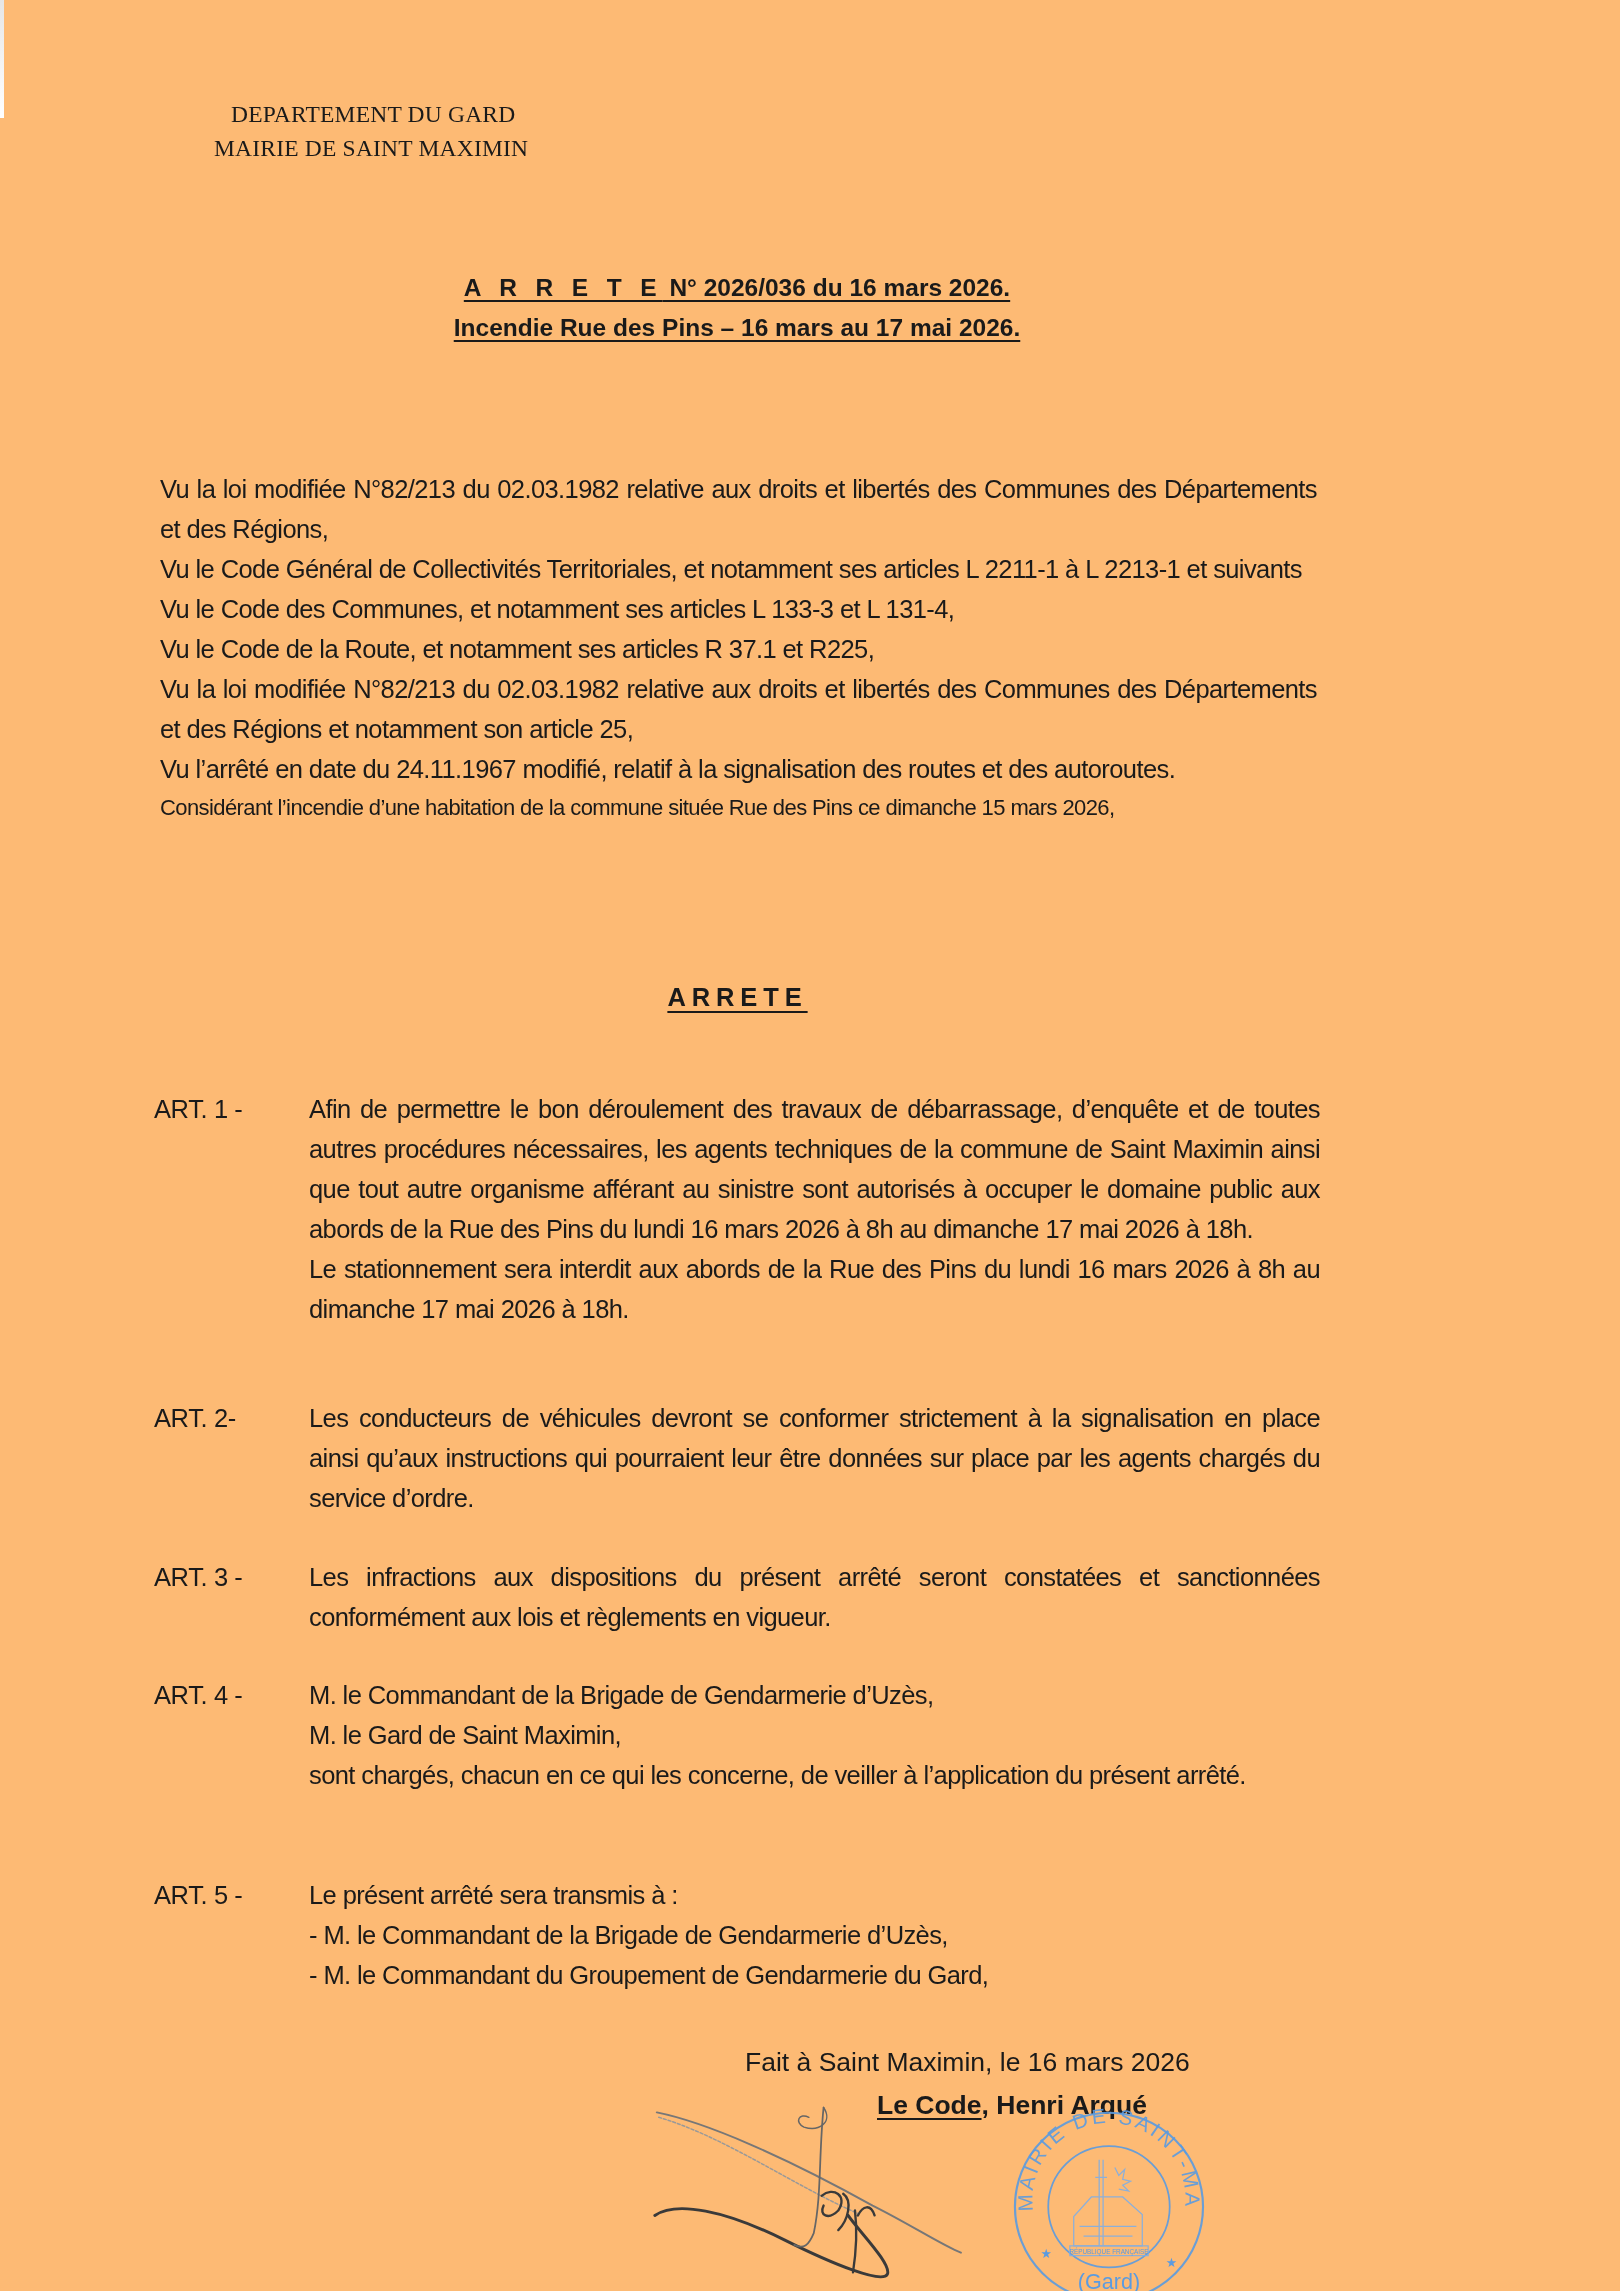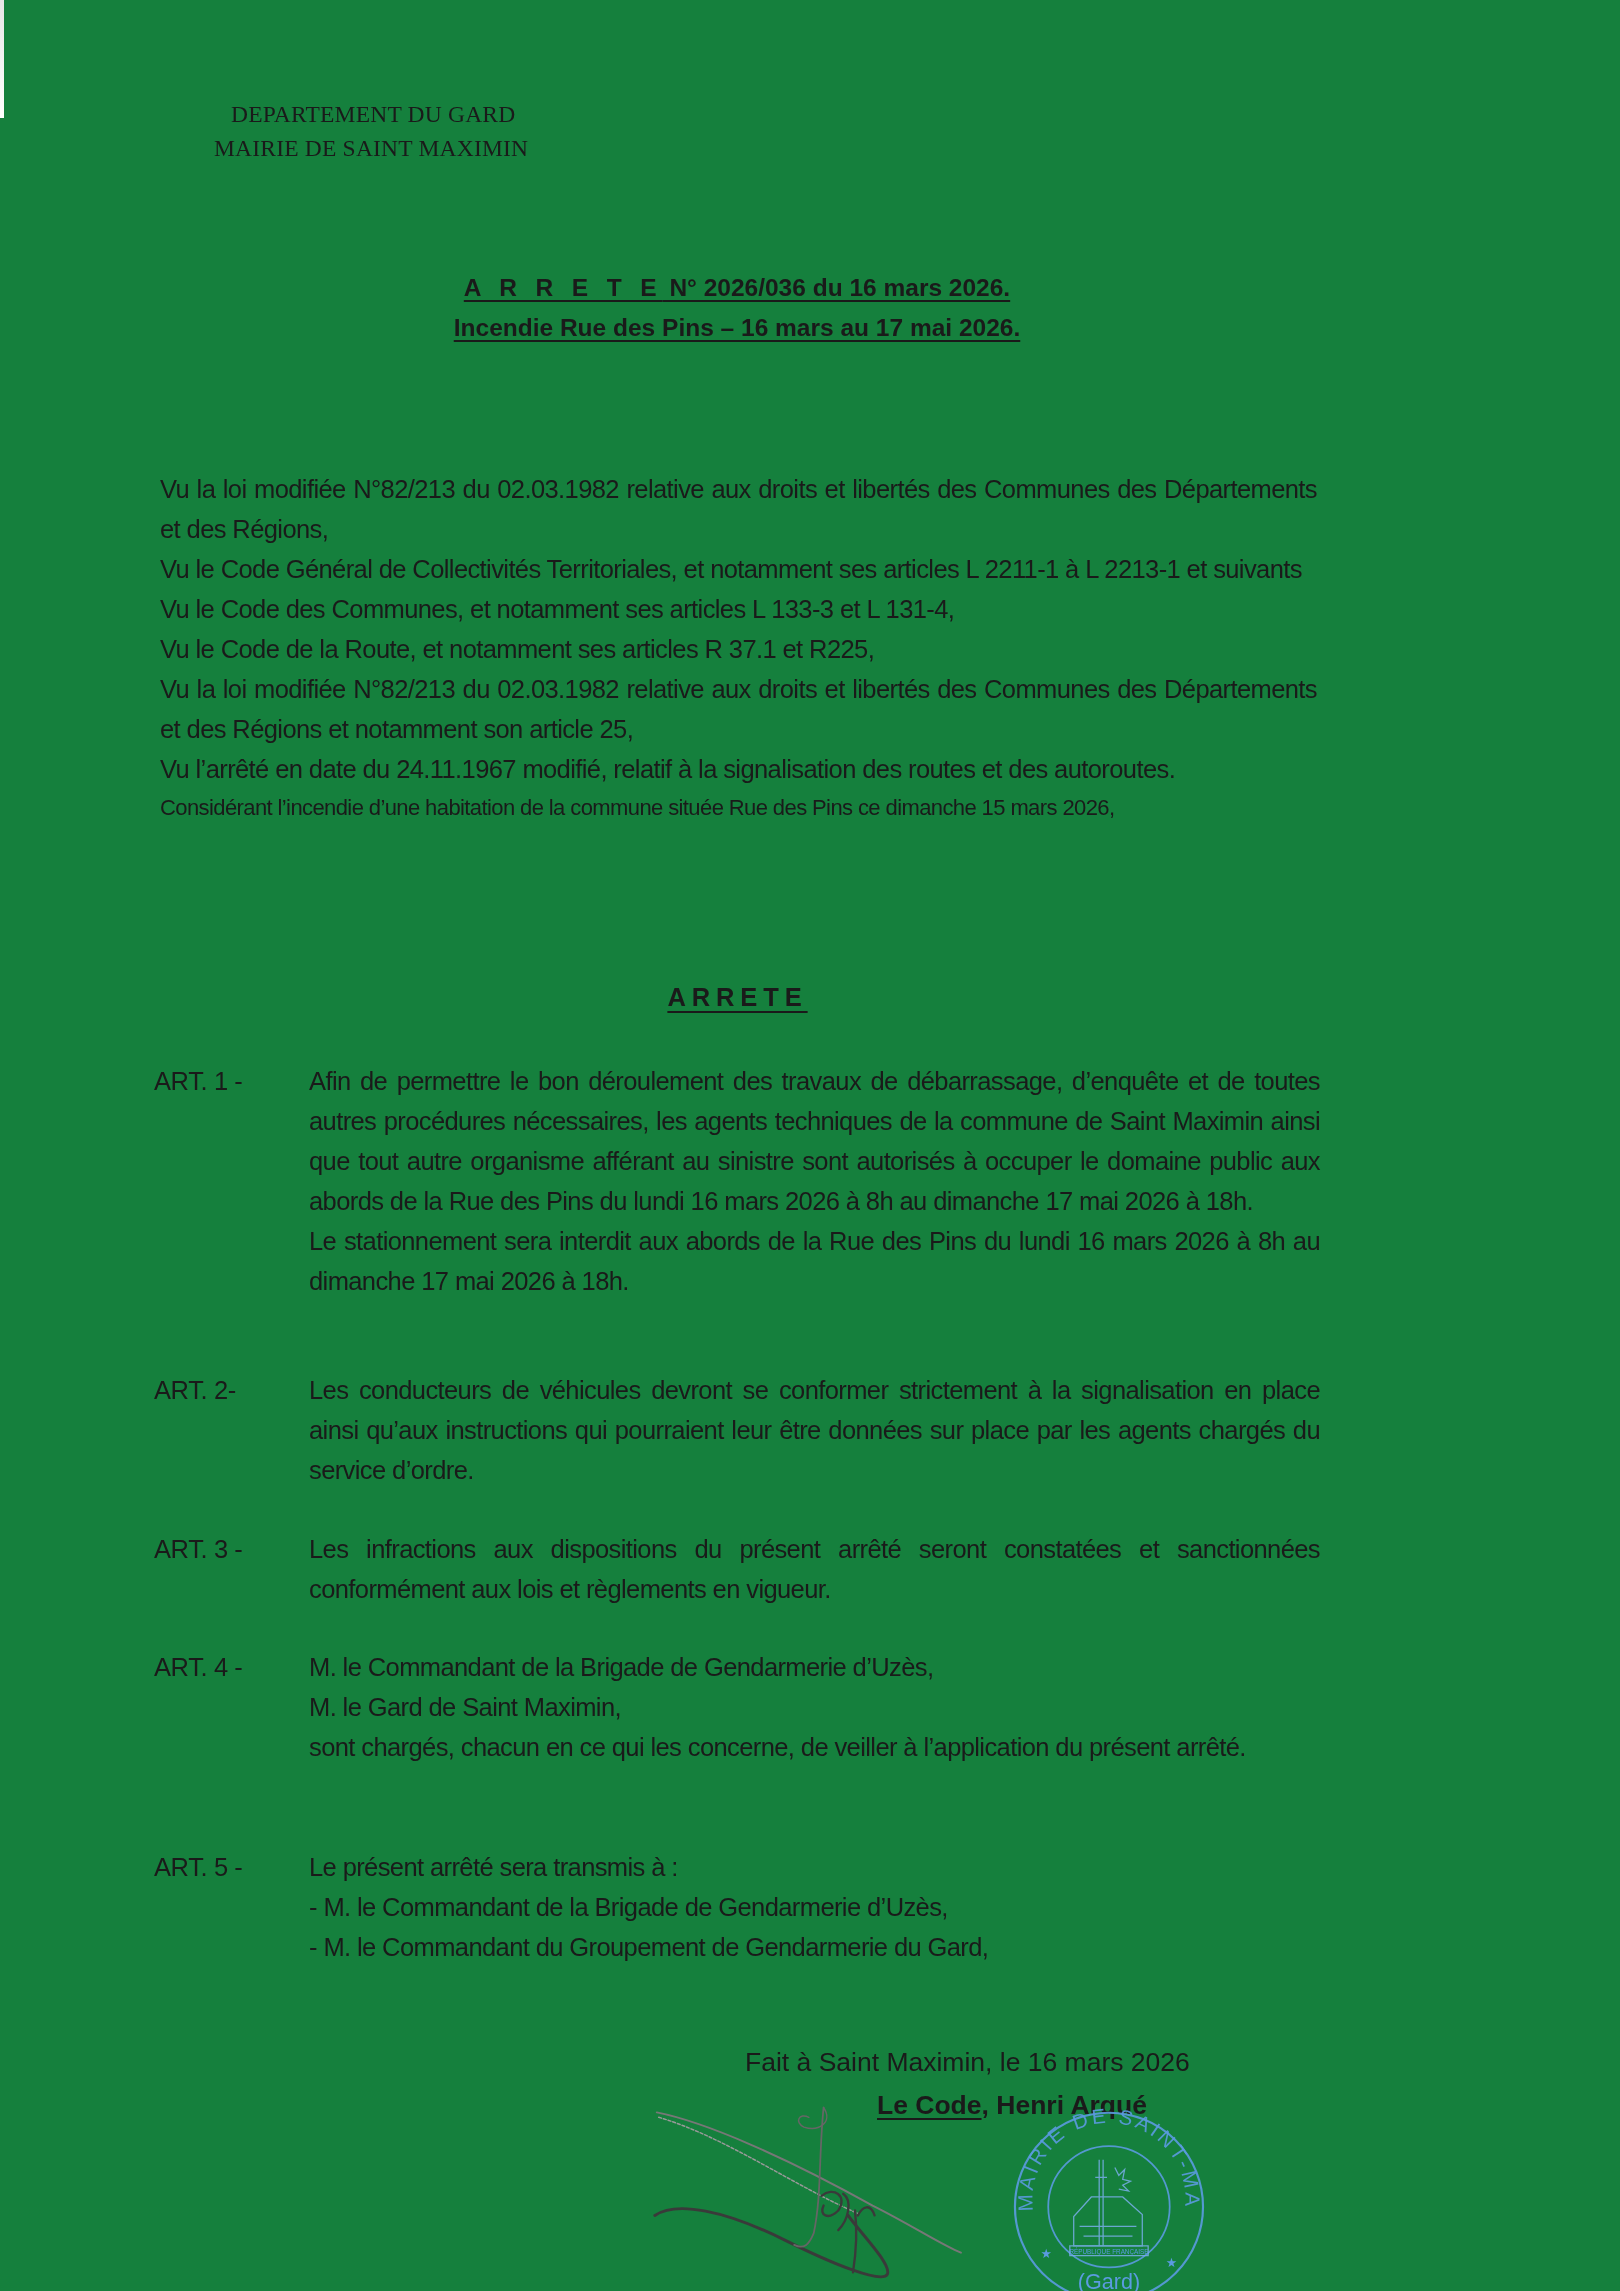--- a/index.html
+++ b/index.html
@@ -1,35 +1,35 @@
 <!DOCTYPE html>
 <html><head>
 <meta charset="utf-8">
 <style>
   html, body { margin: 0; padding: 0; background: #ffffff; }
   body { width: 1620px; height: 2292px; position: relative; overflow: hidden; color: #1a1a1a; }
-  .page { position: absolute; left: 0; top: 0; width: 1620px; height: 2292px; background: #15803d; }
+  .page { position: absolute; left: 0; top: 0; width: 1620px; height: 2292px; background: #fdba74; }
   .serif { font-family: "Liberation Serif", "DejaVu Serif", serif; }
   .sans { font-family: "Liberation Sans", "DejaVu Sans", sans-serif; }
   .abs { position: absolute; }
 
   .hdr { font-size: 23.5px; line-height: 34px; letter-spacing: 0.2px; }
 
   .title { left: 323px; width: 828px; text-align: center; font-weight: bold; font-size: 24.5px; text-decoration: underline; text-underline-offset: 3.9px; text-decoration-thickness: 2px; }
   .title .spaced { letter-spacing: 5.9px; }
 
   .body-text { font-size: 25.5px; line-height: 40px; letter-spacing: -0.6px; }
   .just { text-align: justify; text-align-last: left; }
 
   .para { left: 160px; width: 1157px; }
   .small { font-size: 22px; line-height: 37px; }
 
   .arrete-h { left: 627px; width: 221px; text-align: center; font-weight: bold; font-size: 25.5px; letter-spacing: 5.9px; text-decoration: underline; text-decoration-thickness: 2px; text-underline-offset: 4.9px; }
 
-  .art { left: 154px; width: 1166px; display: flex; }
+  .art { left: 154px; width: 1166px; display: flex; margin-top: 28px; }
   .art-label { width: 155px; flex: 0 0 155px; font-size: 25.5px; line-height: 40px; letter-spacing: -0.4px; }
   .art-body { flex: 1 1 auto; font-size: 25.5px; line-height: 40px; letter-spacing: -0.6px; }
   .art-body .line { display: block; }
 
   .sign1 { left: 745px; font-size: 26.5px; line-height: 35px; }
   .sign2 { left: 877px; font-size: 26.5px; line-height: 35px; font-weight: bold; }
   .sign2 .u { text-decoration: underline; text-decoration-thickness: 2px; text-underline-offset: 3.9px; }
 
   .scan-edge { left: 0; top: 0; width: 3.9px; height: 118px; background: linear-gradient(#e6e6e6, #fff); }
 </style>

